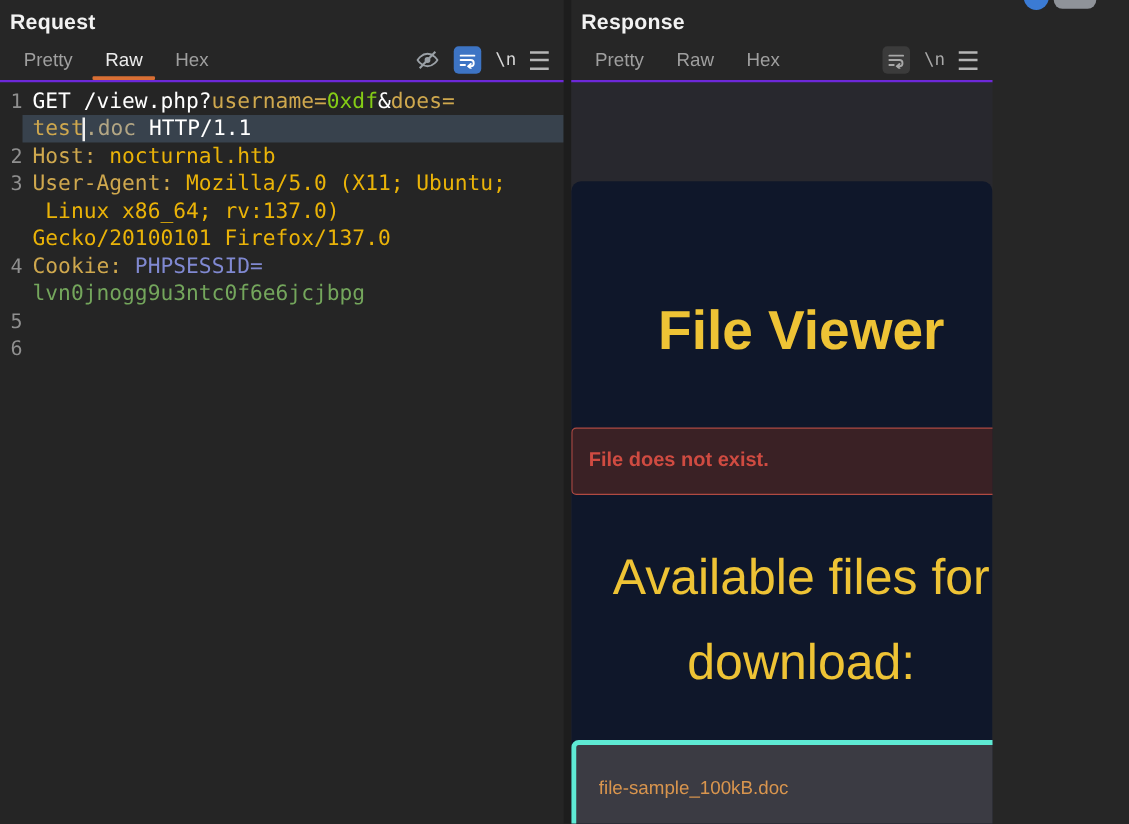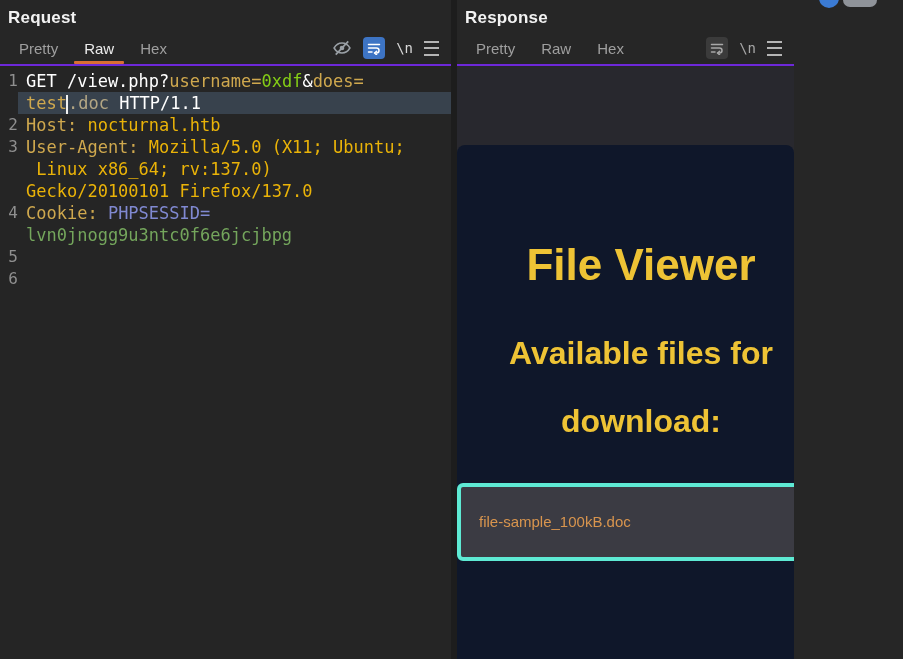--- a/index.html
+++ b/index.html
@@ -84,21 +84,21 @@
   .page-inner{width:368px;margin:0 auto;text-align:center;}
   .viewer-title{
     margin:98px 0 0;font-size:44px;line-height:1;font-weight:bold;color:#eec335;
   }
   .error-box{
     margin-top:55px;background:#3a2125;border:1px solid #b04a42;border-radius:4px;
     padding:17px 13px;text-align:left;
     color:#cf4b41;font-size:16px;font-weight:bold;
   }
   .files-heading{
-    margin:32px 0 0;font-size:32px;line-height:68px;font-weight:bold;color:#eec335;
+    margin:32px 0 0;font-size:40px;line-height:68px;font-weight:normal;color:#eec335;
   }
   .file-list{margin-top:28px;}
   .file-box{
     background:#3b3b43;border:4px solid #5eead4;border-radius:6px;
     padding:26px 18px;text-align:left;
   }
   .file-link{color:#d9954e;font-size:15px;text-decoration:none;cursor:pointer;}
 
   
   .help-button{
@@ -213,20 +213,23 @@
         <span class="icon-btn">
           <span class="menu-icon"></span>
         </span>
       </div>
     </div>
 
     <div class="render-viewport">
       <div class="render-page">
         <div class="page-inner">
           <h1 class="viewer-title">File Viewer</h1>
+          <div class="error-box">
+            <span>File does not exist.</span>
+          </div>
           <h2 class="files-heading">Available files for download:</h2>
           <div class="file-list">
               <div class="file-box"><a class="file-link">file-sample_100kB.doc</a></div>
             </div>
         </div>
       </div>
     </div>
   </div>
 </div>
 

